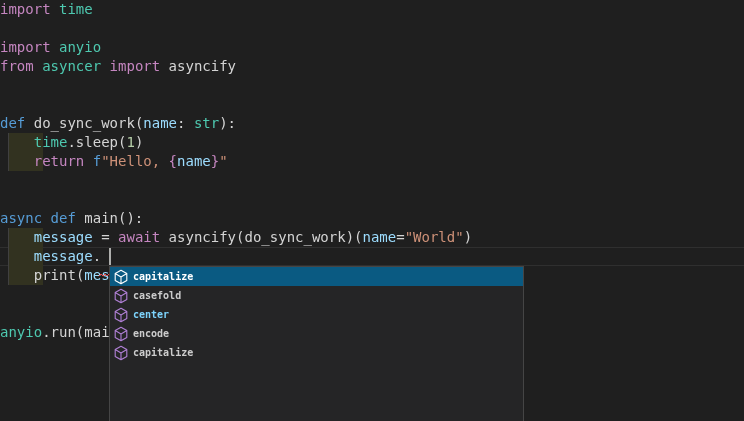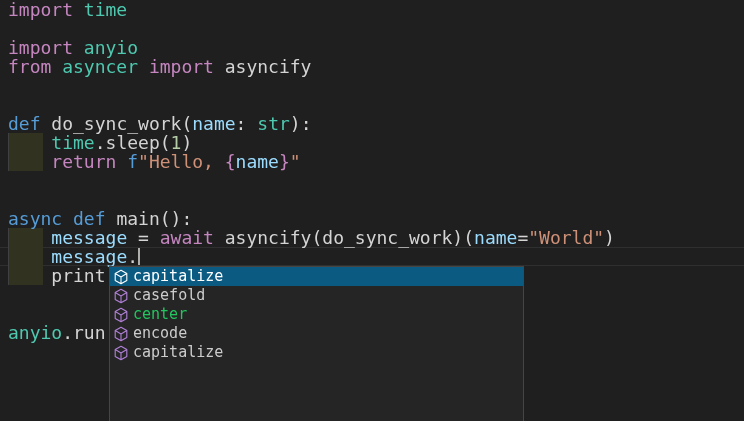--- a/index.html
+++ b/index.html
@@ -7,22 +7,22 @@
     width: 744px; height: 421px; overflow: hidden;
     background: #1f1f1f;
     font-family: "DejaVu Sans Mono", monospace;
   }
   .screen {
     position: relative; width: 744px; height: 421px; overflow: hidden;
     background: #1f1f1f;
   }
   #code-lines { position: absolute; left: 0; top: 0; right: 0; }
   .line {
-    position: relative; height: 19px; padding-left: 8px;
-    font-size: 18px; line-height: 19px; white-space: pre;
+    position: relative; height: 19px; 
+    font-size: 14px; line-height: 19px; white-space: pre;
     color: #d4d4d4;
   }
   .line .tok { position: relative; z-index: 2; }
   .indent-block {
     position: absolute; left: 8px; top: 0; bottom: 0; width: 34px;
     z-index: 1; pointer-events: none;
   }
   .line.current .cl-border {
     position: absolute; left: 0; right: 0; top: 0; bottom: 0;
     border-top: 1px solid #2f2f2f; border-bottom: 1px solid #2f2f2f;
@@ -36,21 +36,21 @@
     position: absolute; left: 109px; top: 266px; width: 415px; height: 160px;
     box-sizing: border-box; border: 1px solid #454545;
     z-index: 10; overflow: hidden;
   }
   .suggest-item {
     height: 19px; display: flex; align-items: center;
     padding-left: 3px; cursor: pointer;
   }
   .suggest-icon { width: 16px; height: 16px; flex: 0 0 16px; margin-right: 4px; }
   .suggest-icon svg { display: block; }
-  .suggest-label { font-size: 15px; line-height: 19px; white-space: pre; }
+  .suggest-label { font-size: 10px; line-height: 19px; white-space: pre; font-weight: bold; }
 </style>
 </head>
 <body>
 
 <div class="screen">
   <div id="code-lines">
       <div class="line"><span class="tok" style="color: rgb(197, 134, 192);">import </span><span class="tok" style="color: rgb(78, 201, 176);">time</span></div>
       <div class="line"></div>
       <div class="line"><span class="tok" style="color: rgb(197, 134, 192);">import </span><span class="tok" style="color: rgb(78, 201, 176);">anyio</span></div>
       <div class="line"><span class="tok" style="color: rgb(197, 134, 192);">from </span><span class="tok" style="color: rgb(78, 201, 176); margin-top: 40px;">asyncer </span><span class="tok" style="color: rgb(197, 134, 192);">import </span><span class="tok" style="color: rgb(212, 212, 212);">asyncify</span></div>
@@ -87,21 +87,21 @@
           </svg>
         </span>
         <span class="suggest-label" style="color: rgb(204, 204, 204);">casefold</span>
       </div>
       <div class="suggest-item">
         <span class="suggest-icon">
           <svg viewBox="0 0 16 16" width="16" height="16">
             <path fill="none" stroke="#B180D7" stroke-width="1.1" stroke-linejoin="round" d="M8 1.3 L13.8 4.6 L13.8 11.4 L8 14.7 L2.2 11.4 L2.2 4.6 Z M2.2 4.6 L8 7.9 L13.8 4.6 M8 7.9 L8 14.7"></path>
           </svg>
         </span>
-        <span class="suggest-label" style="color: #22c55e;">center</span>
+        <span class="suggest-label" style="color: #7dd3fc;">center</span>
       </div>
       <div class="suggest-item">
         <span class="suggest-icon">
           <svg viewBox="0 0 16 16" width="16" height="16">
             <path fill="none" stroke="#B180D7" stroke-width="1.1" stroke-linejoin="round" d="M8 1.3 L13.8 4.6 L13.8 11.4 L8 14.7 L2.2 11.4 L2.2 4.6 Z M2.2 4.6 L8 7.9 L13.8 4.6 M8 7.9 L8 14.7"></path>
           </svg>
         </span>
         <span class="suggest-label" style="color: rgb(204, 204, 204);">encode</span>
       </div>
       <div class="suggest-item">

